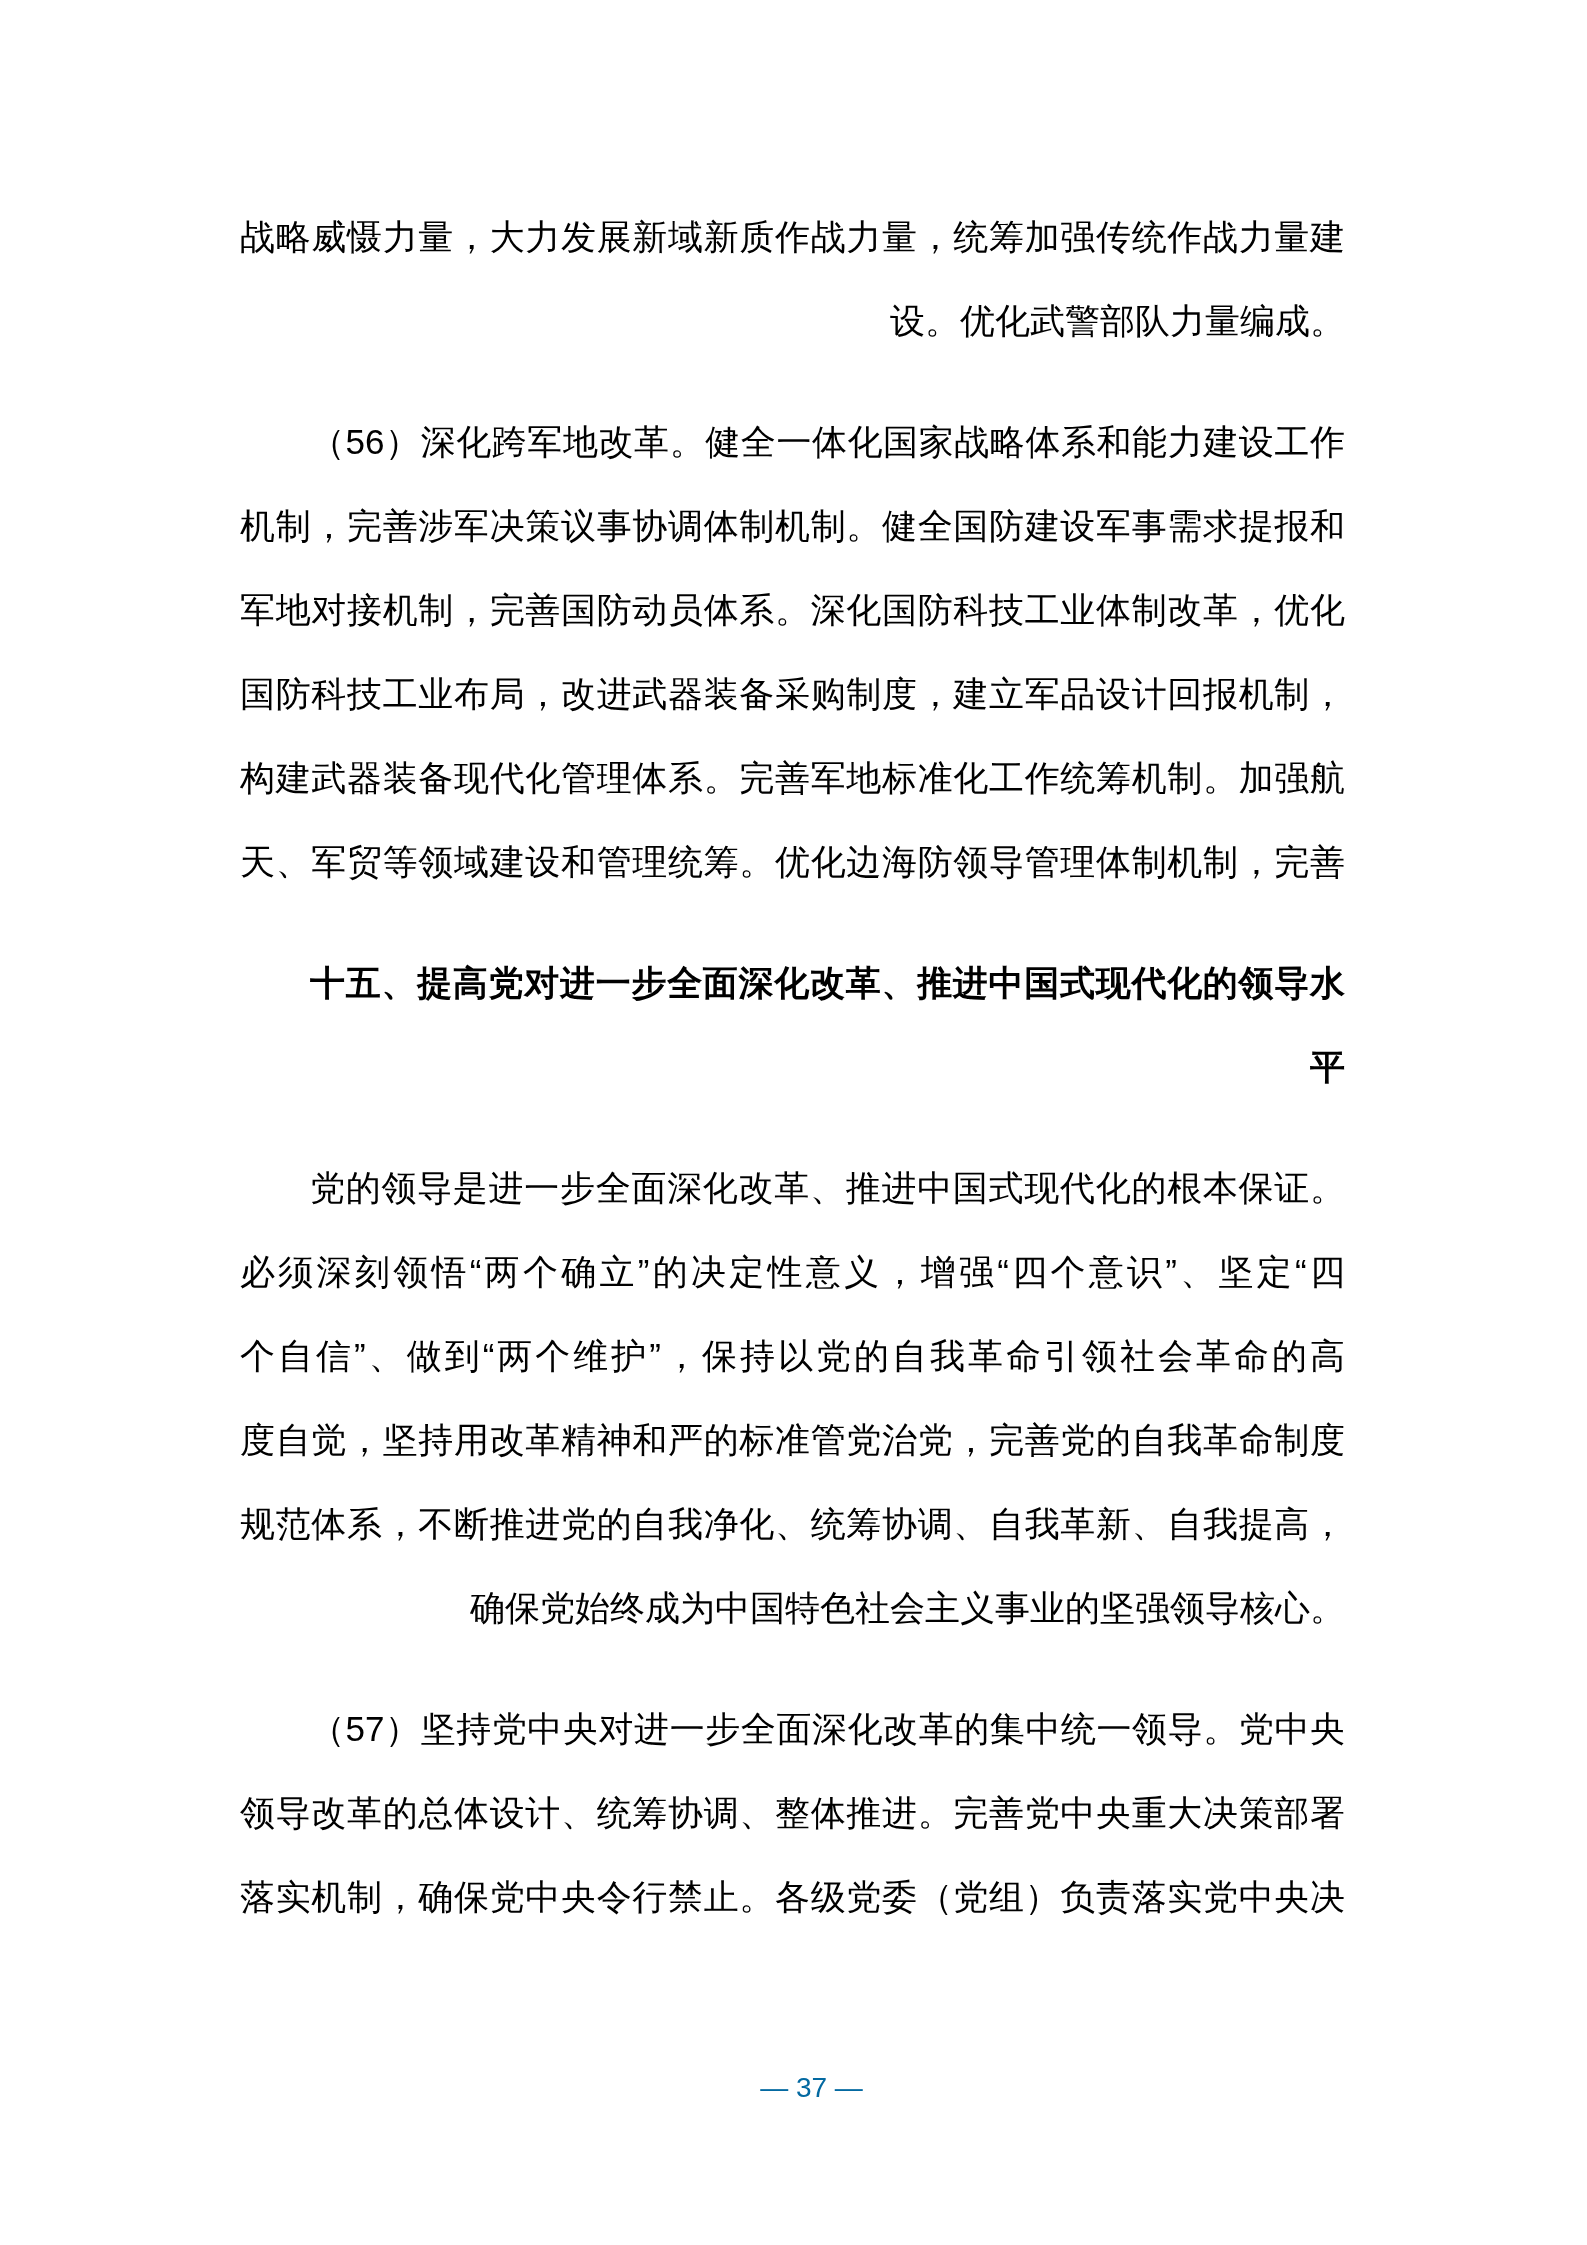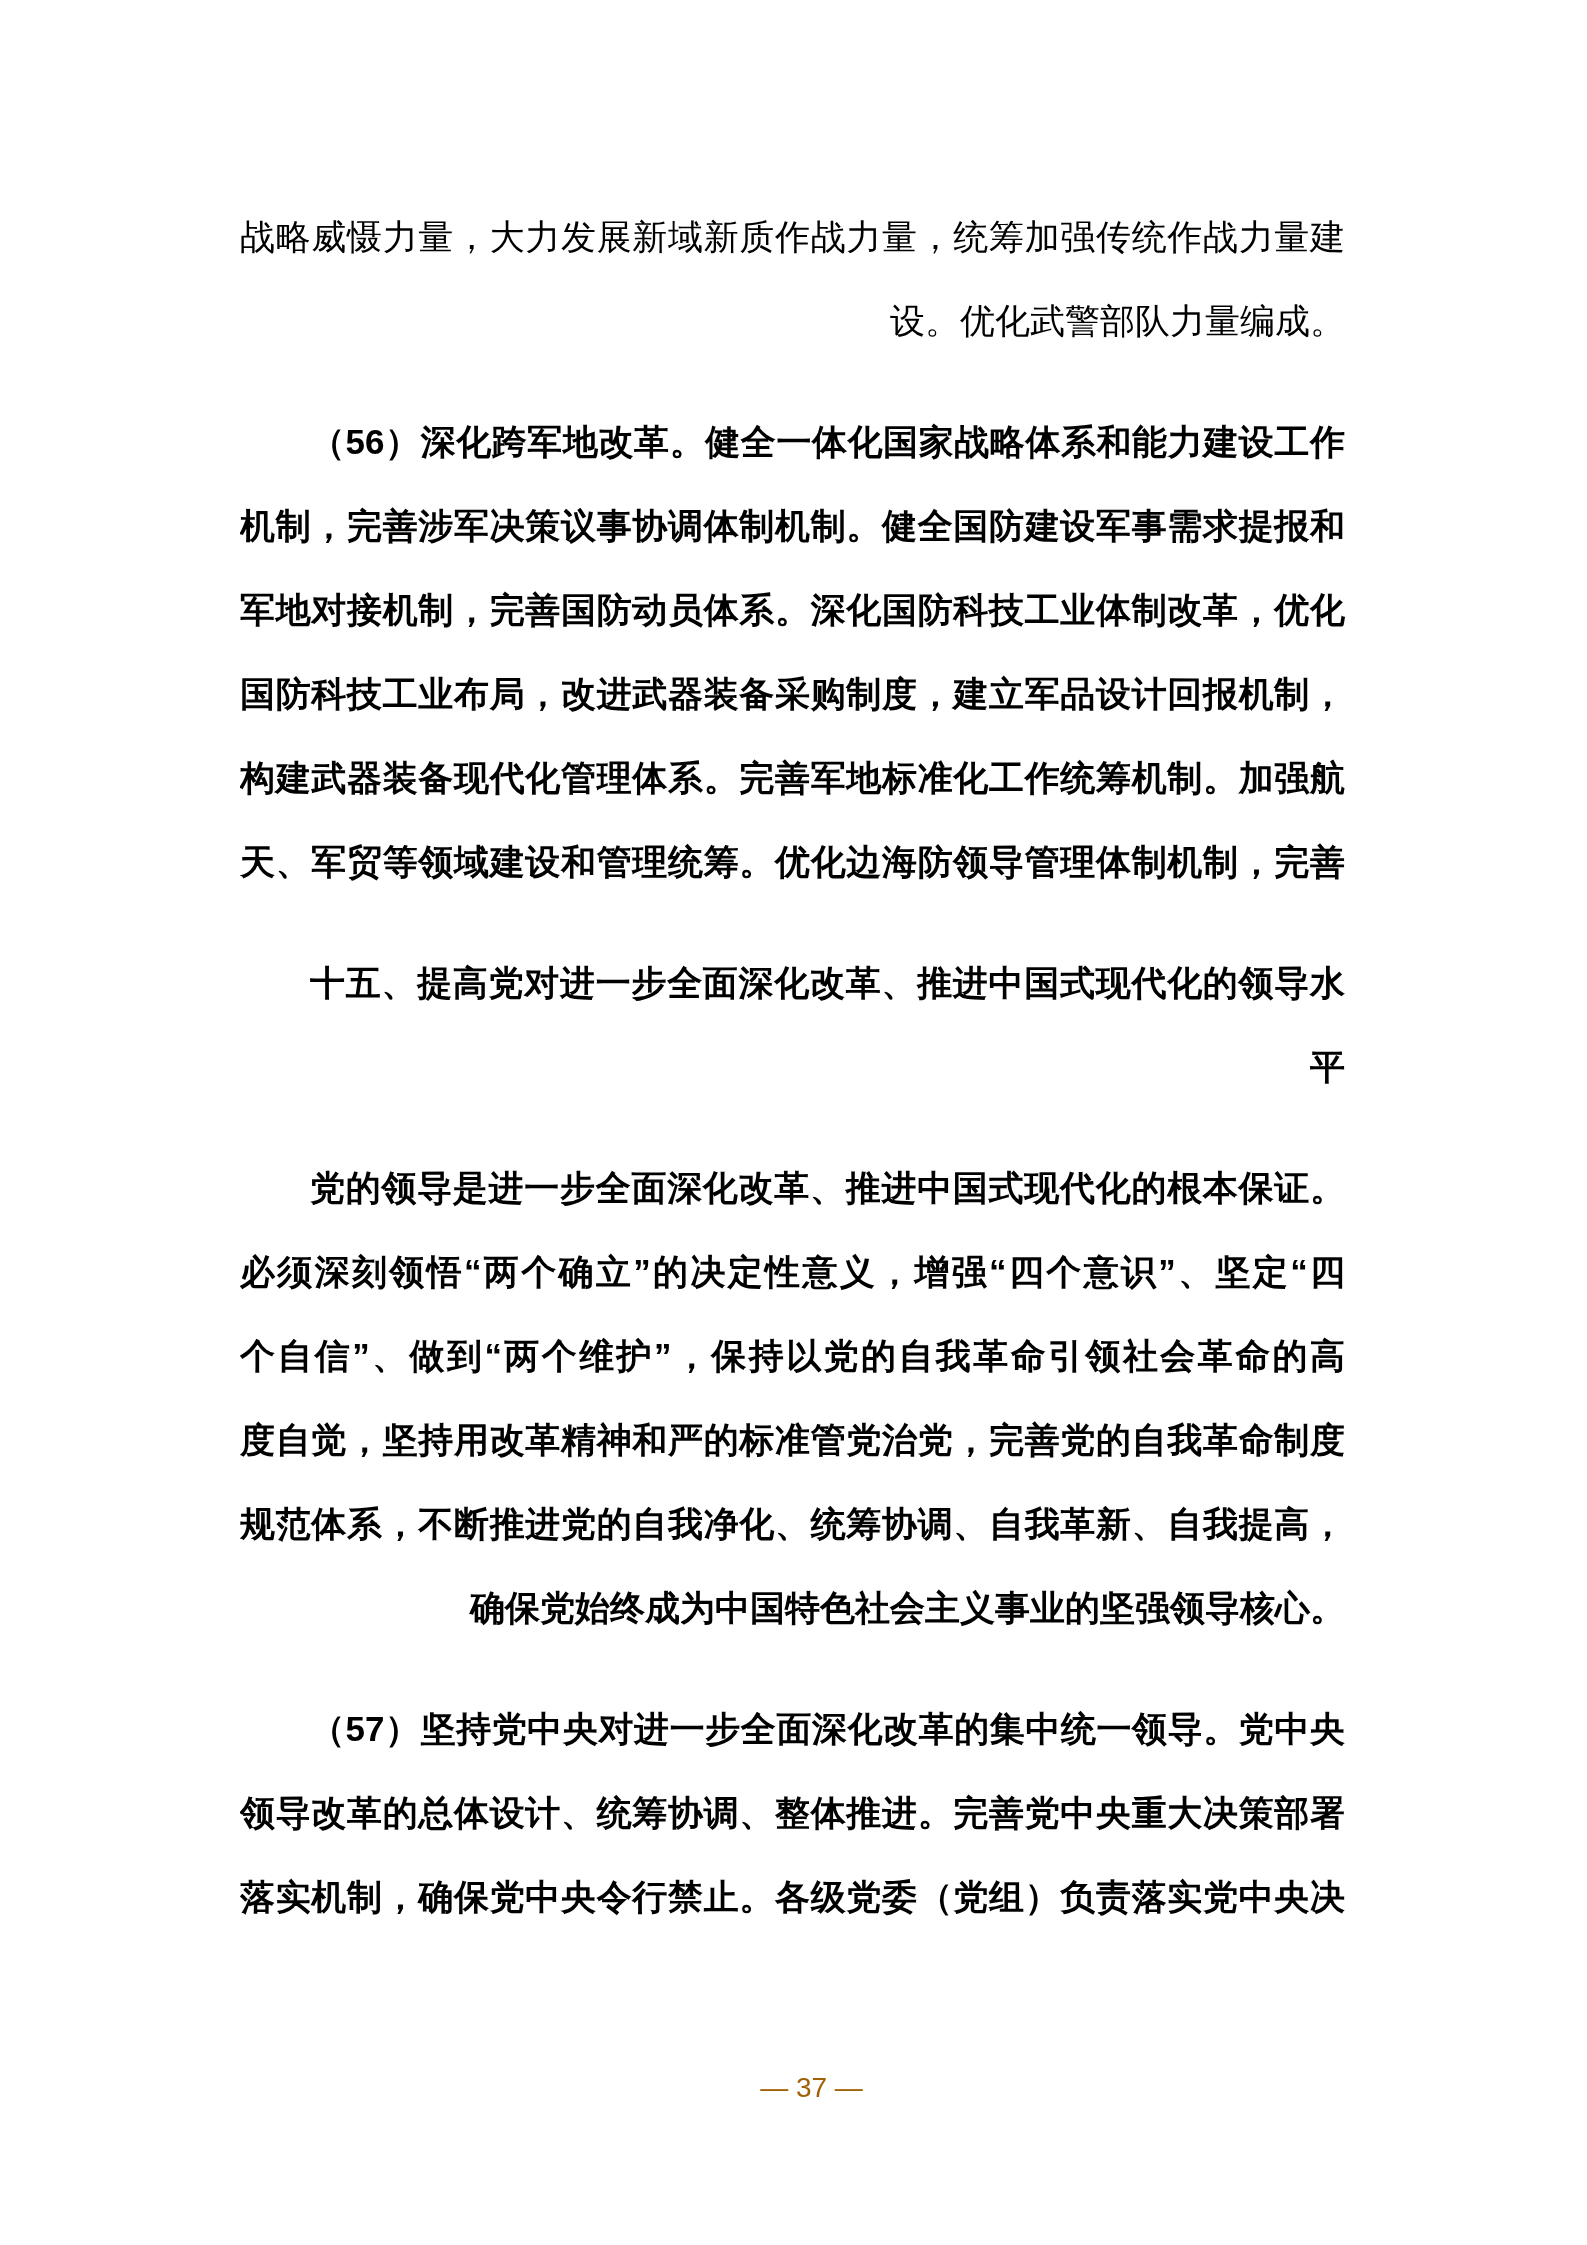--- a/index.html
+++ b/index.html
@@ -27,21 +27,21 @@
   .doc {
     position: absolute;
     left: 240px;
     top: 195px;
     width: 1105px;
     font-size: 35px;
     line-height: 84px;
     color: #000000;
   }
   .block { margin: 0; }
-  .block + .block { margin-top: 37px; font-weight: bold; }
+  .block + .block { margin-top: 37px; }
   .block.heading { font-weight: 700; }
   .line {
     text-align: right;
     overflow: hidden;
   }
   .line.fill {
     text-align: justify;
     text-align-last: justify;
     text-justify: inter-character;
   }
@@ -49,21 +49,21 @@
     padding-left: 70px; 
   }
   .footer {
     position: absolute;
     left: 0;
     right: 0;
     top: 2072px;
     text-align: center;
     font-size: 28px;
     line-height: 32px;
-    color: #a16207;
+    color: #0369a1;
     margin-left: 36px;
   }
 </style>
 </head>
 <body>
 
 <div class="page">
   <main class="doc">
       <section class="block body">
         <div class="line fill">战略威慑力量，大力发展新域新质作战力量，统筹加强传统作战力量建</div>

